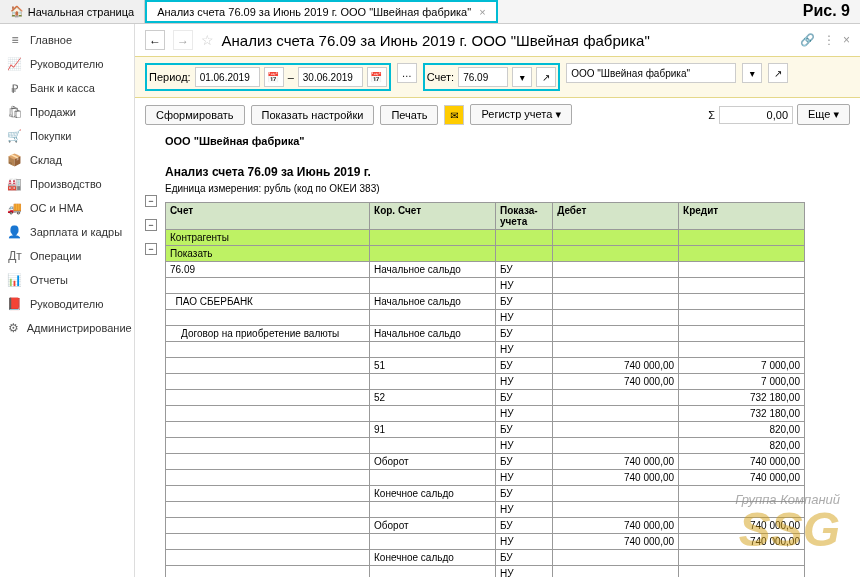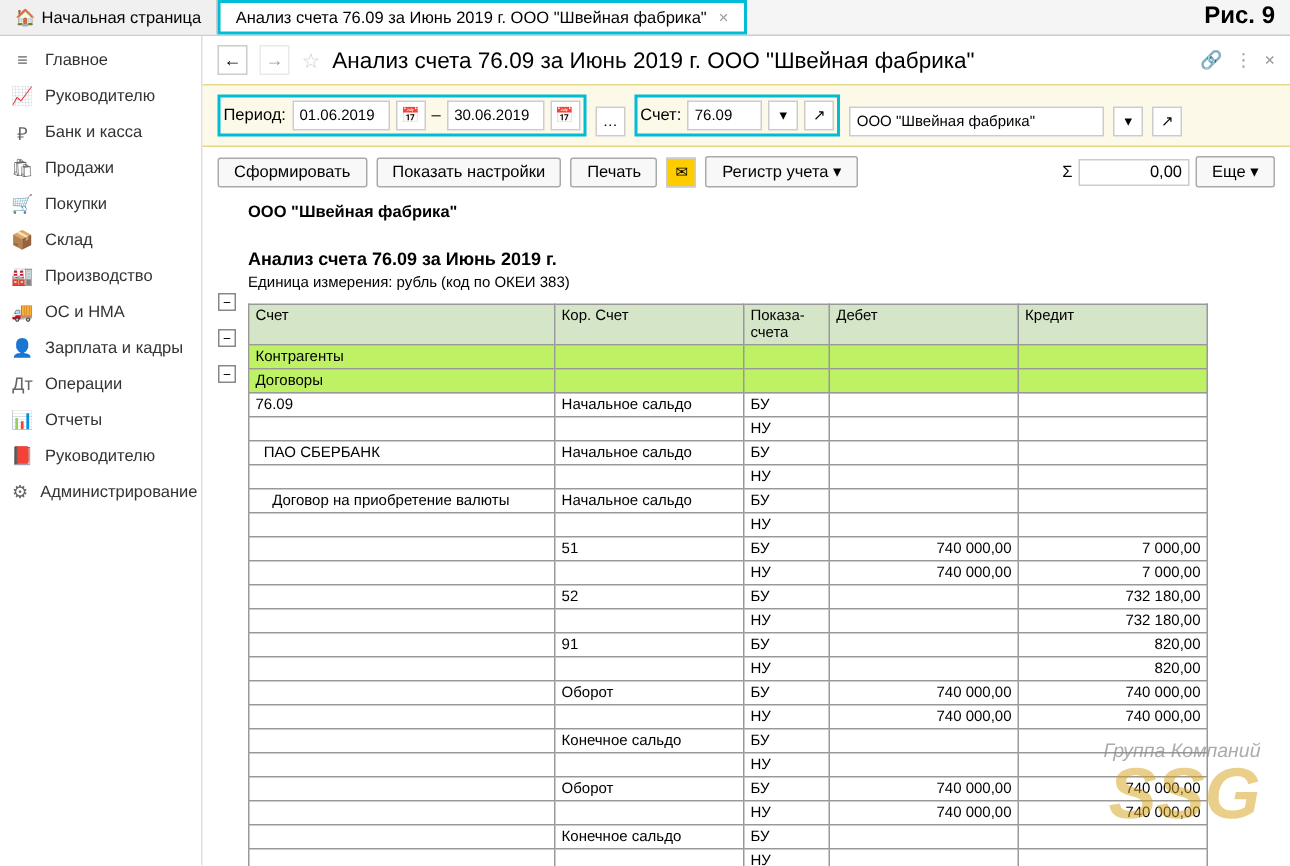--- a/index.html
+++ b/index.html
@@ -12,40 +12,40 @@
 .container { display: flex; height: calc(577px - 24px); }
 .sidebar { width: 135px; background: #fff; border-right: 1px solid #ddd; padding-top: 4px; }
 .side-item { display: flex; align-items: center; gap: 8px; padding: 5px 8px; font-size: 11px; cursor: pointer; color: #333; }
 .side-icon { width: 14px; height: 14px; display: inline-flex; align-items: center; justify-content: center; color: #666; font-size: 12px; }
 .main { flex: 1; display: flex; flex-direction: column; overflow: hidden; }
 .title-bar { display: flex; align-items: center; padding: 6px 10px; gap: 8px; }
 .nav-btn { width: 20px; height: 20px; border: 1px solid #ccc; background: #fff; display: flex; align-items: center; justify-content: center; cursor: pointer; font-size: 12px; }
 .title-text { font-size: 15px; font-weight: normal; }
 .star { color: #ccc; font-size: 14px; }
 .title-right { margin-left: auto; display: flex; gap: 8px; color: #999; font-size: 12px; }
-.filter-bar { display: flex; align-items: flex-end; padding: 6px 10px; gap: 6px; background: #fdf9e8; border-top: 1px solid #e5d88a; border-bottom: 1px solid #e5d88a; }
+.filter-bar { display: flex; align-items: flex-start; padding: 6px 10px; gap: 6px; background: #fdf9e8; border-top: 1px solid #e5d88a; border-bottom: 1px solid #e5d88a; }
 .hl-box { border: 2px solid #00bcd4; padding: 2px; display: flex; align-items: center; gap: 4px; }
 .label { font-size: 11px; }
 .input { border: 1px solid #ccc; padding: 2px 4px; font-size: 10px; height: 20px; }
 .input.date { width: 65px; }
 .input.acct { width: 50px; }
 .input.org { width: 170px; }
 .icon-btn { width: 20px; height: 20px; border: 1px solid #ccc; background: #fff; display: flex; align-items: center; justify-content: center; font-size: 10px; cursor: pointer; }
 .toolbar { display: flex; align-items: flex-end; gap: 6px; padding: 6px 10px; }
 .btn { border: 1px solid #aaa; background: #f8f8f8; padding: 3px 10px; font-size: 11px; cursor: pointer; border-radius: 2px; }
 .sum-box { margin-left: auto; display: flex; align-items: center; gap: 4px; }
 .sum-input { border: 1px solid #ccc; padding: 2px 4px; font-size: 11px; width: 74px; text-align: right; }
 .report-area { flex: 1; overflow: auto; padding: 0 20px 10px 30px; position: relative; }
 .report-header { padding: 4px 0; }
 .org-name { font-size: 11px; font-weight: bold; }
 .report-title { font-size: 12px; font-weight: bold; margin-top: 18px; }
 .unit { font-size: 10px; margin: 4px 0; }
 table.rpt { border-collapse: collapse; font-size: 10px; width: 640px; }
 table.rpt td, table.rpt th { border: 1px solid #999; padding: 2px 4px; vertical-align: top; }
-table.rpt th { background: #d4e5c8; font-weight: normal; text-align: left; }
+table.rpt th { background: #d4e5c8; font-weight: bold; text-align: left; }
 .hdr2 { background: #bef264; }
 .num { text-align: right; }
 .bold { font-weight: bold; }
 .watermark { position: absolute; bottom: 20px; right: 20px; font-size: 48px; font-weight: bold; color: #d4a017; opacity: 0.5; font-style: italic; pointer-events: none; }
 .watermark-sub { position: absolute; bottom: 70px; right: 20px; font-size: 13px; font-style: italic; color: #888; opacity: 0.7; pointer-events: none; }
 .tree-toggle { position: absolute; left: 10px; width: 12px; height: 12px; border: 1px solid #888; background: #fff; display: flex; align-items: center; justify-content: center; font-size: 9px; line-height: 1; cursor: pointer; }
 </style>
 </head>
 <body>
 
@@ -172,33 +172,33 @@
         <div class="org-name">ООО "Швейная фабрика"</div>
         <div class="report-title">Анализ счета 76.09 за Июнь 2019 г.</div>
         <div class="unit">Единица измерения: рубль (код по ОКЕИ 383)</div>
       </div>
       <table class="rpt">
         <tbody>
             <tr>
           <th style="width:120px">Счет</th>
           <th style="width:110px">Кор. Счет</th>
           <th style="width:50px">Показа-
-счета</th>
+учета</th>
           <th style="width:110px">Дебет</th>
           <th style="width:110px">Кредит</th>
         </tr>
         <tr>
               <td class="hdr2">Контрагенты</td>
               <td class="hdr2"></td>
               <td class="hdr2"></td>
               <td class="hdr2"></td>
               <td class="hdr2"></td>
             </tr>
         <tr>
-              <td class="hdr2">Договоры</td>
+              <td class="hdr2">Показать</td>
               <td class="hdr2"></td>
               <td class="hdr2"></td>
               <td class="hdr2"></td>
               <td class="hdr2"></td>
             </tr>
         </tbody>
           <tbody id="rpt-body">
             <tr>
               <td style="white-space:pre">76.09</td>
               <td>Начальное сальдо</td>

